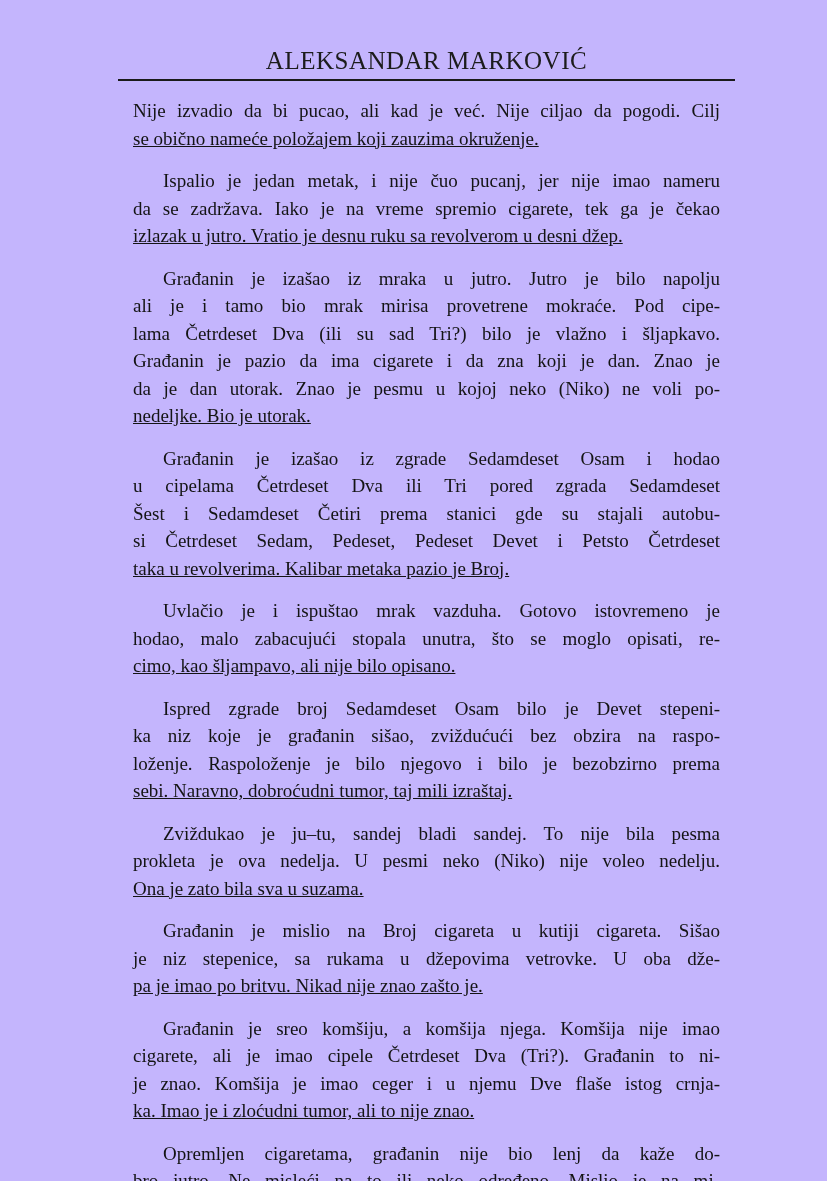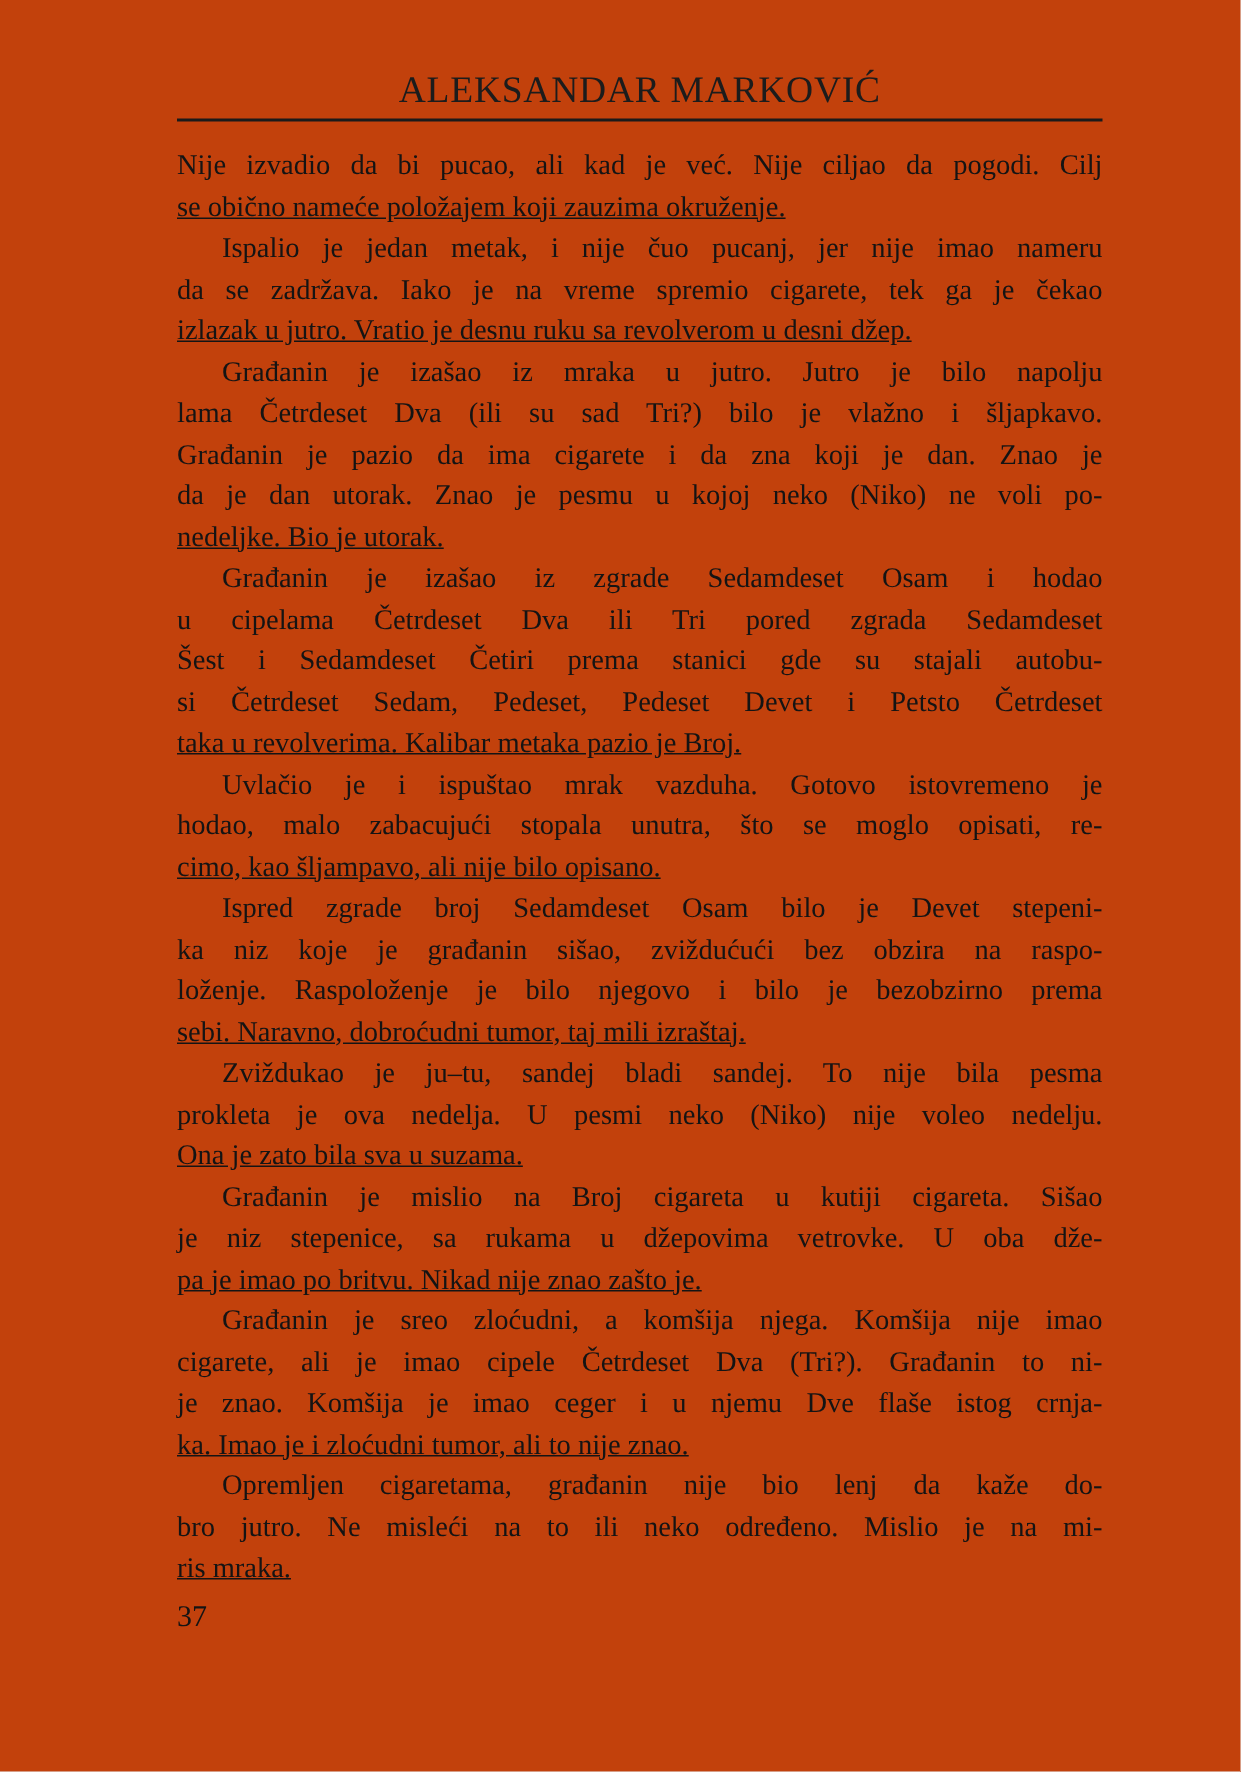--- a/index.html
+++ b/index.html
@@ -5,21 +5,21 @@
   html, body {
     margin: 0;
     padding: 0;
     background: #e8e8e8;
   }
   .page {
     position: relative;
     width: 827px;
     height: 1181px;
     margin: 0 auto;
-    background: #c2410c;
+    background: #c4b5fd;
     color: #151515;
     font-family: "Liberation Serif", "DejaVu Serif", serif;
     box-sizing: border-box;
     padding: 47px 92px 0 118px;
     overflow: hidden;
   }
   .running-header {
     width: 617px;
   }
   .header-title {
@@ -35,21 +35,21 @@
     height: 0;
     border-bottom: 2.5px solid #1a1a1a;
   }
   .text-body {
     margin-top: 16px;
     width: 617px;
     font-size: 19px;
     line-height: 27.5px;
     color: #141414;
   }
-  .paragraph { margin: 0; }
+  .paragraph { margin: 15px; }
   .line {
     text-align: justify;
     text-align-last: justify;
     white-space: normal;
   }
   .line.last {
     text-align-last: left;
     text-decoration: underline;
   }
   .paragraph.indent .line.first {
@@ -80,20 +80,21 @@
         <div class="line first">Nije izvadio da bi pucao, ali kad je već. Nije ciljao da pogodi. Cilj</div>
         <div class="line last">se obično nameće položajem koji zauzima okruženje.</div>
       </div>
       <div class="paragraph indent">
         <div class="line first">Ispalio je jedan metak, i nije čuo pucanj, jer nije imao nameru</div>
         <div class="line">da se zadržava. Iako je na vreme spremio cigarete, tek ga je čekao</div>
         <div class="line last">izlazak u jutro. Vratio je desnu ruku sa revolverom u desni džep.</div>
       </div>
       <div class="paragraph indent">
         <div class="line first">Građanin je izašao iz mraka u jutro. Jutro je bilo napolju</div>
+        <div class="line">ali je i tamo bio mrak mirisa provetrene mokraće. Pod cipe-</div>
         <div class="line">lama Četrdeset Dva (ili su sad Tri?) bilo je vlažno i šljapkavo.</div>
         <div class="line">Građanin je pazio da ima cigarete i da zna koji je dan. Znao je</div>
         <div class="line">da je dan utorak. Znao je pesmu u kojoj neko (Niko) ne voli po-</div>
         <div class="line last">nedeljke. Bio je utorak.</div>
       </div>
       <div class="paragraph indent">
         <div class="line first">Građanin je izašao iz zgrade Sedamdeset Osam i hodao</div>
         <div class="line">u cipelama Četrdeset Dva ili Tri pored zgrada Sedamdeset</div>
         <div class="line">Šest i Sedamdeset Četiri prema stanici gde su stajali autobu-</div>
         <div class="line">si Četrdeset Sedam, Pedeset, Pedeset Devet i Petsto Četrdeset</div>
@@ -114,21 +115,21 @@
         <div class="line first">Zviždukao je ju–tu, sandej bladi sandej. To nije bila pesma</div>
         <div class="line">prokleta je ova nedelja. U pesmi neko (Niko) nije voleo nedelju.</div>
         <div class="line last">Ona je zato bila sva u suzama.</div>
       </div>
       <div class="paragraph indent">
         <div class="line first">Građanin je mislio na Broj cigareta u kutiji cigareta. Sišao</div>
         <div class="line">je niz stepenice, sa rukama u džepovima vetrovke. U oba dže-</div>
         <div class="line last">pa je imao po britvu. Nikad nije znao zašto je.</div>
       </div>
       <div class="paragraph indent">
-        <div class="line first">Građanin je sreo zloćudni, a komšija njega. Komšija nije imao</div>
+        <div class="line first">Građanin je sreo komšiju, a komšija njega. Komšija nije imao</div>
         <div class="line">cigarete, ali je imao cipele Četrdeset Dva (Tri?). Građanin to ni-</div>
         <div class="line">je znao. Komšija je imao ceger i u njemu Dve flaše istog crnja-</div>
         <div class="line last">ka. Imao je i zloćudni tumor, ali to nije znao.</div>
       </div>
       <div class="paragraph indent">
         <div class="line first">Opremljen cigaretama, građanin nije bio lenj da kaže do-</div>
         <div class="line">bro jutro. Ne misleći na to ili neko određeno. Mislio je na mi-</div>
         <div class="line last">ris mraka.</div>
       </div>
     </main>

